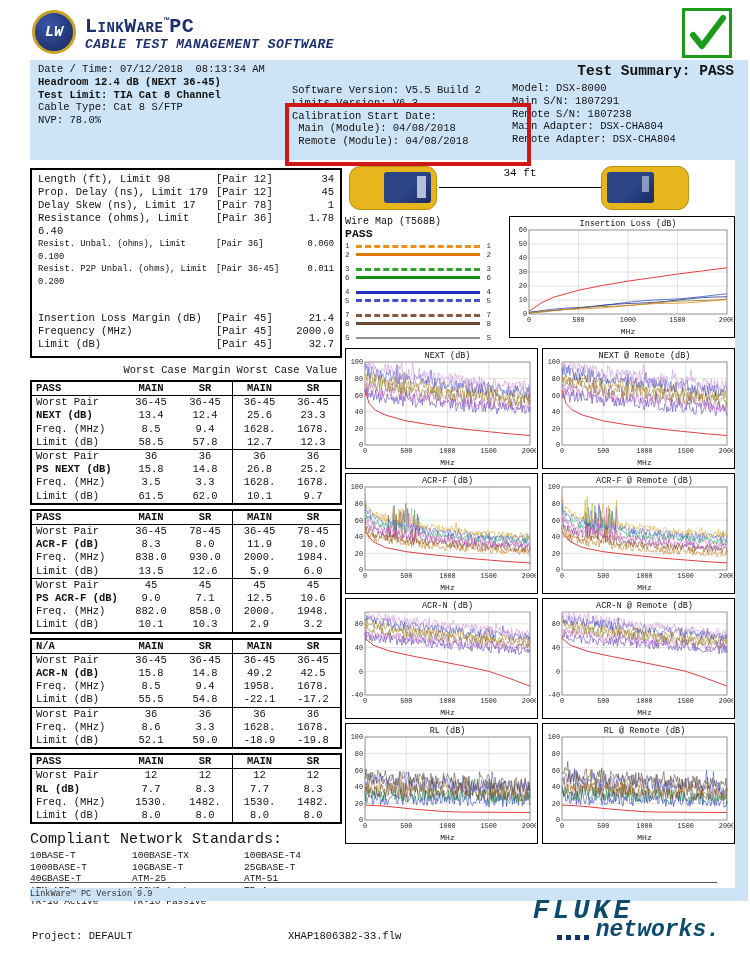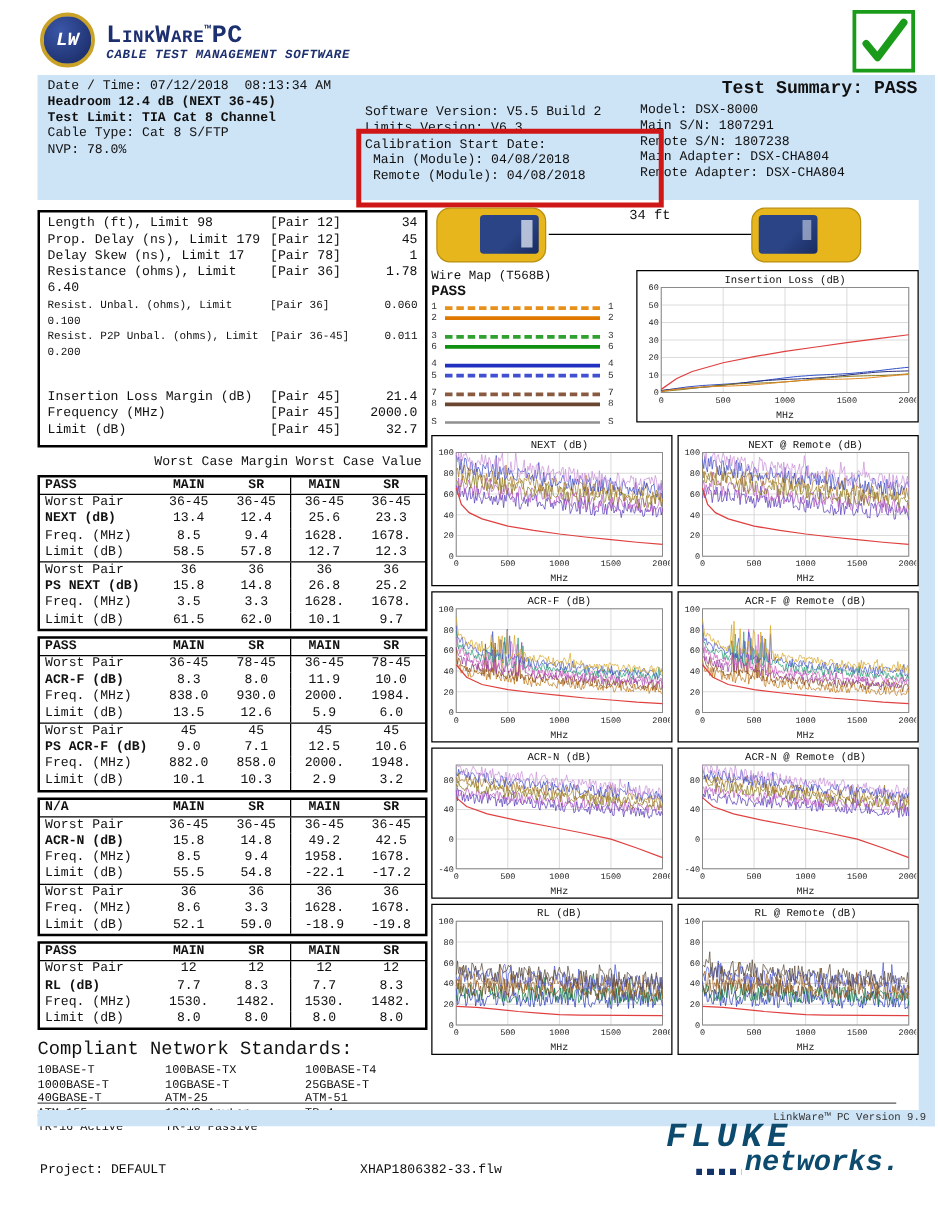--- a/index.html
+++ b/index.html
@@ -8,40 +8,40 @@
 
   
   .logo{position:absolute;top:10px;left:32px;display:flex;align-items:center;gap:9px;}
   .logo-mark{width:38px;height:38px;border-radius:50%;
      background:radial-gradient(circle at 35% 30%,#3a56a8,#16275e);
      border:3px solid #c9a227;color:#fff;font-style:italic;font-weight:bold;font-size:15px;
      display:flex;align-items:center;justify-content:center;}
   .logo-line{font-weight:bold;font-size:20px;color:#1c2f6e;font-variant:small-caps;
      letter-spacing:.5px;line-height:20px;}
   .logo-line .tm{font-size:9px;vertical-align:super;}
-  .logo-sub{font-size:10px;font-weight:bold;font-style:italic;color:#1c2f6e;letter-spacing:.5px;}
+  .logo-sub{font-size:13px;font-weight:bold;font-style:italic;color:#1c2f6e;letter-spacing:.5px;}
 
   .pass-box{position:absolute;top:8px;right:18px;width:44px;height:44px;border:3px solid #1a9c1a;background:#fff;}
 
   
   .band{position:absolute;left:30px;top:60px;width:718px;height:100px;background:#cde3f6;}
   .band-col1{position:absolute;left:8px;top:3px;}
   .cable-id{font-size:15px;font-weight:bold;}
   .band-line{font-size:10.5px;line-height:12.8px;white-space:pre;}
   .band-line.b{font-weight:bold;}
   .band-col2{position:absolute;left:262px;top:24px;}
   .band-col3{position:absolute;left:468px;top:3px;width:246px;}
   .test-summary{font-size:14.5px;font-weight:bold;text-align:right;padding-right:10px;}
   .band-col3 .lines{margin-top:3px;padding-left:14px;}
   .cal-red{position:absolute;left:255px;top:43px;width:238px;height:55px;border:4px solid #cf1717;}
 
   .side-strip{position:absolute;left:735px;top:160px;width:13px;height:741px;background:#cde3f6;}
   .content-line{position:absolute;left:30px;top:882px;width:687px;border-top:1px solid #555;}
   .bottom-band{position:absolute;left:30px;top:888px;width:718px;height:13px;background:#cde3f6;
-     font-size:8.5px;line-height:13px;text-align:right;padding-right:7px;box-sizing:border-box;color:#333;}
+     font-size:8.5px;line-height:13px;text-align:left;padding-right:7px;box-sizing:border-box;color:#333;}
 
   
   .left-col{position:absolute;left:30px;top:168px;width:312px;}
   .sum-box{border:2px solid #000;padding:3px 6px 5px;}
   .sum-row{display:grid;grid-template-columns:1fr 72px 46px;font-size:10.5px;line-height:13px;}
   .sum-row.small{font-size:8.8px;line-height:12.5px;}
   .sum-row .val{text-align:right;}
   .sum-gap{height:24px;}
 
   .wc-titles{display:grid;grid-template-columns:92px 110px 110px;font-size:10.5px;margin-top:6px;text-align:center;}

